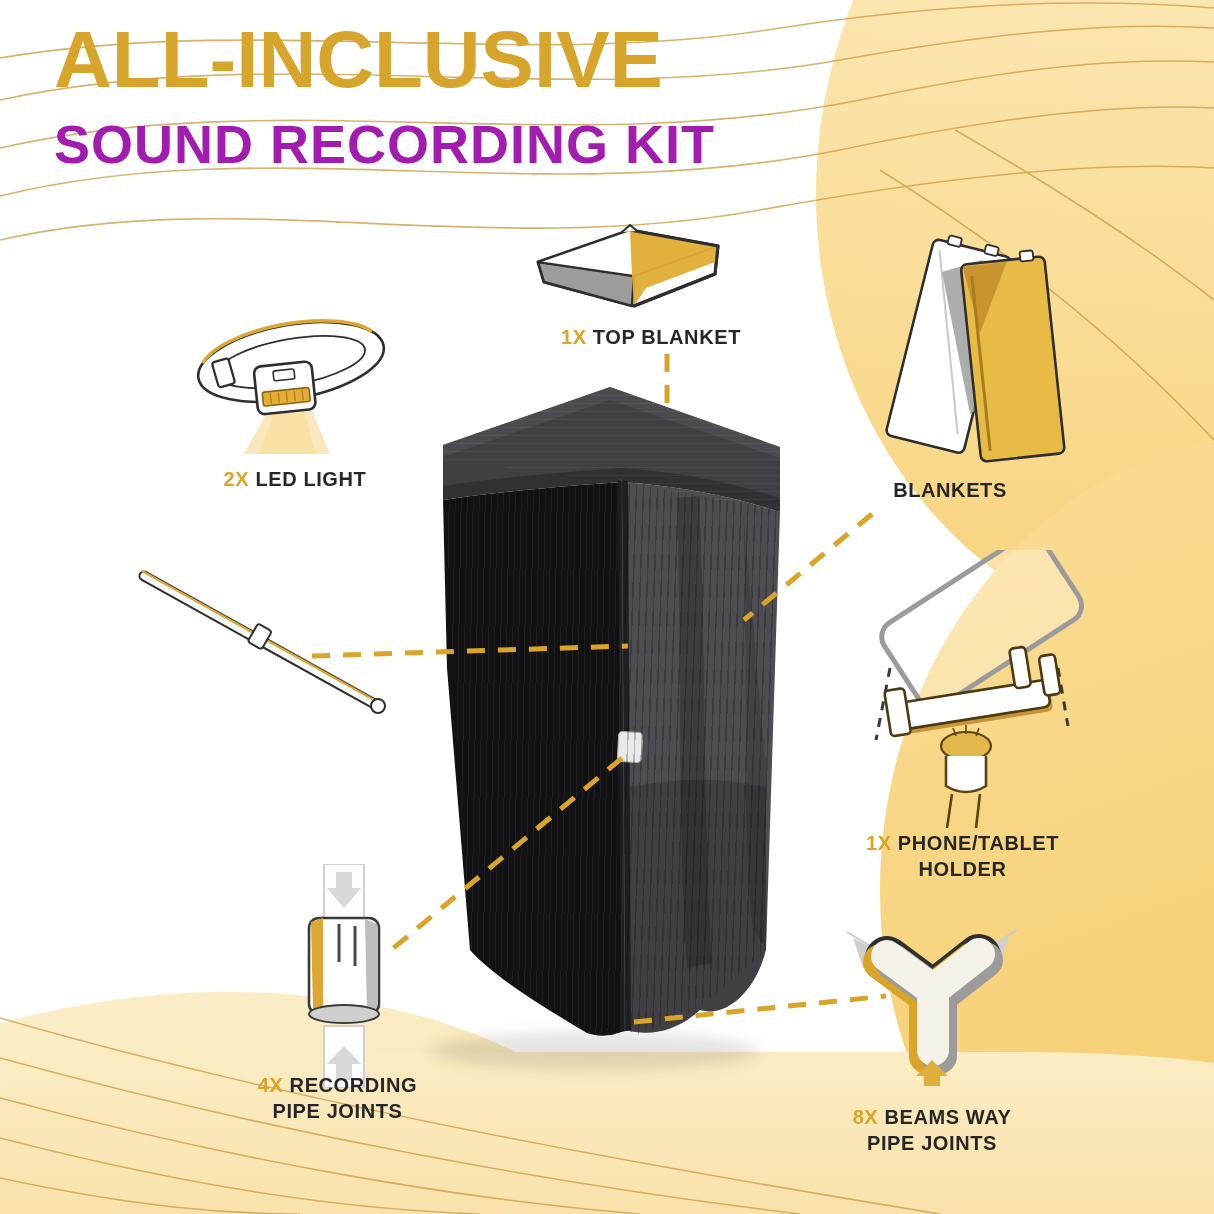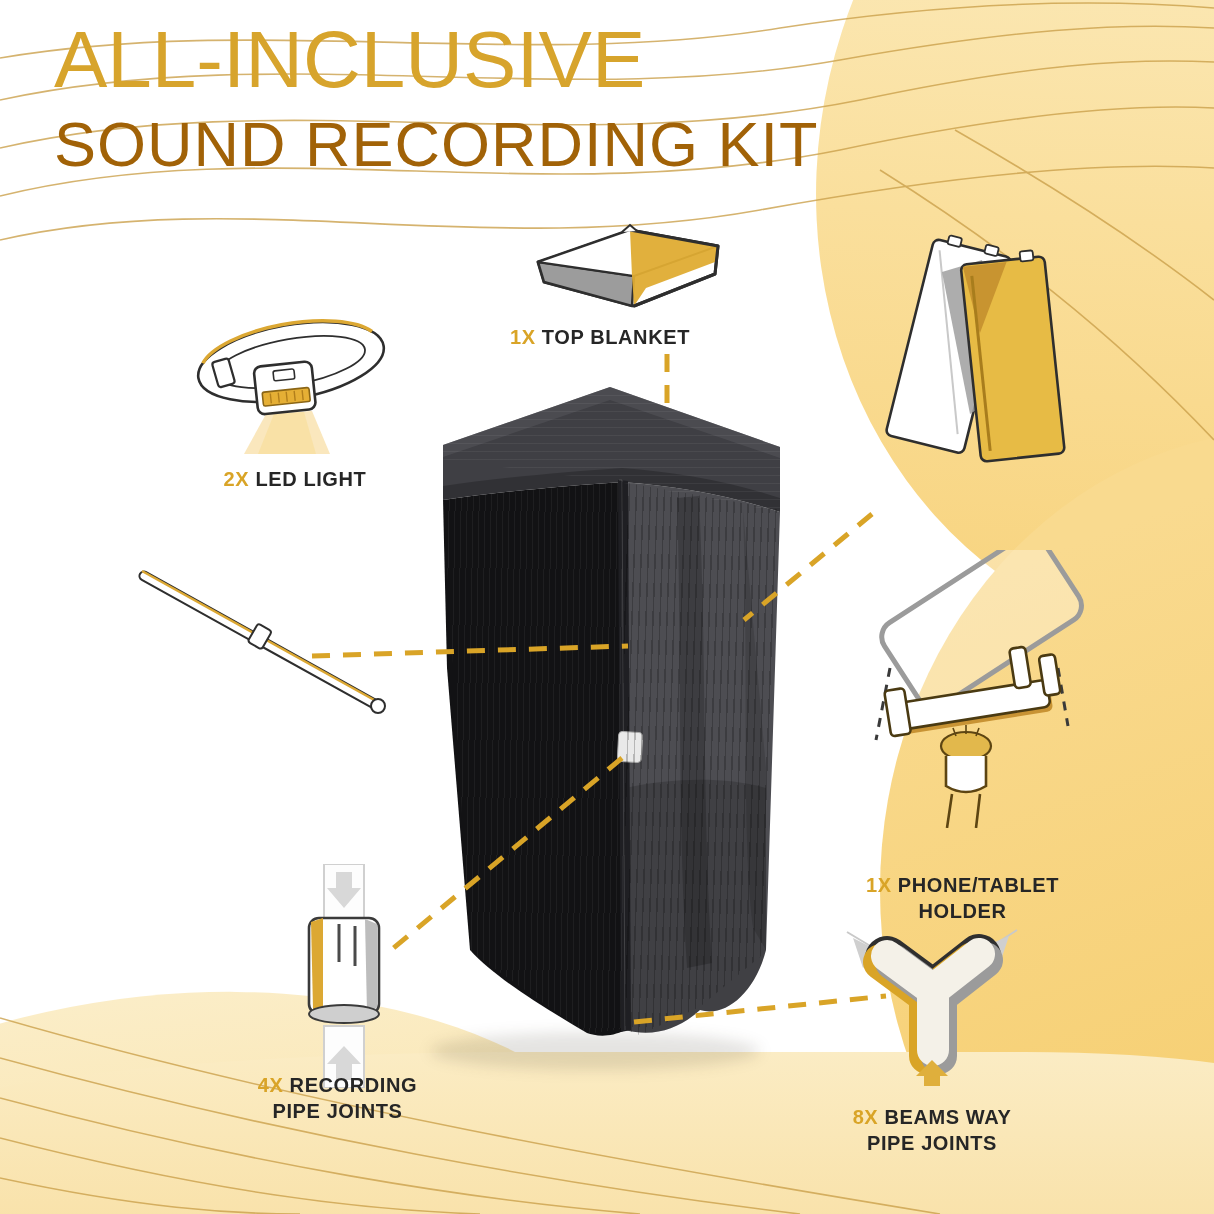--- a/index.html
+++ b/index.html
@@ -26,23 +26,23 @@
     background:repeating-linear-gradient(91deg,rgba(255,255,255,0.05) 0 1px,transparent 1px 6px);}
   .stripesR{left:622px;top:482px;width:158px;height:553px;
     clip-path:polygon(0% 0%,100% 5%,91% 85%,49% 95%,11% 100%,2% 99%);
     background:repeating-linear-gradient(92deg,rgba(0,0,0,0.22) 0 1.5px,transparent 1.5px 7px);}
   .stripesCap{left:443px;top:387px;width:337px;height:125px;
     clip-path:polygon(0% 46%,50% 0%,100% 48%,100% 100%,52% 76%,0% 58%);
     background:repeating-linear-gradient(180deg,rgba(255,255,255,0.055) 0 1.5px,transparent 1.5px 8px);}
   .boothShadow{left:430px;top:1032px;width:330px;height:38px;border-radius:50%;
     background:rgba(40,35,20,0.12);filter:blur(7px);}
   
-  .title{left:54px;top:18px;width:1140px;line-height:84px;font-weight:400;letter-spacing:0px;}
+  .title{left:54px;top:18px;width:1140px;line-height:84px;font-weight:700;letter-spacing:0px;}
   .title .t1{font-size:80px;color:#D7A42C;}
-  .title .t2{font-size:63px;color:#a16207;letter-spacing:1px;}
+  .title .t2{font-size:54px;color:#a21caf;letter-spacing:1px;}
   .label{font-size:20px;font-weight:700;letter-spacing:0.6px;color:#262626;
     text-align:center;line-height:26px;}
   .label .cnt{color:#D9A427;}
   .label .row2:empty{display:none;}
 </style>
 </head>
 <body>
 
 <div class="canvas">
 
@@ -191,37 +191,38 @@
       <path d="M64,40 L110,74 L156,38 M110,74 L110,134" stroke="#F4F1E8" stroke-width="32"></path>
     </g>
     <polygon points="101,170 117,170 117,160 125,160 109,144 93,160 101,160" fill="#DFAF3C"></polygon>
   </svg>
 
   <div class="abs title">
     <div class="t1">ALL-INCLUSIVE</div>
     <div class="t2">SOUND RECORDING KIT</div>
   </div>
 
-  <div class="abs label" style="left:435px;top:324px;width:330px">
+  <div class="abs label" style="left:486px;top:324px;width:330px">
     <div class="row"><span class="cnt">1X</span>
       <span>TOP BLANKET</span></div>
 
   </div>
 
   <div class="abs label" style="left:140px;top:466px;width:310px">
     <div class="row"><span class="cnt">2X</span>
       <span>LED LIGHT</span></div>
 
   </div>
 
   <div class="abs label" style="left:795px;top:477px;width:310px">
-  </div>
-
-
-  <div class="abs label" style="left:810px;top:872px;width:305px">
+    <div class="row2">BLANKETS</div>
+  </div>
+
+
+  <div class="abs label" style="left:810px;top:830px;width:305px">
     <div class="row"><span class="cnt">1X</span>
       <span>PHONE/TABLET</span></div>
     <div class="row2">HOLDER</div>
   </div>
 
   <div class="abs label" style="left:185px;top:1072px;width:305px">
     <div class="row"><span class="cnt">4X</span>
       <span>RECORDING</span></div>
     <div class="row2">PIPE JOINTS</div>
   </div>

